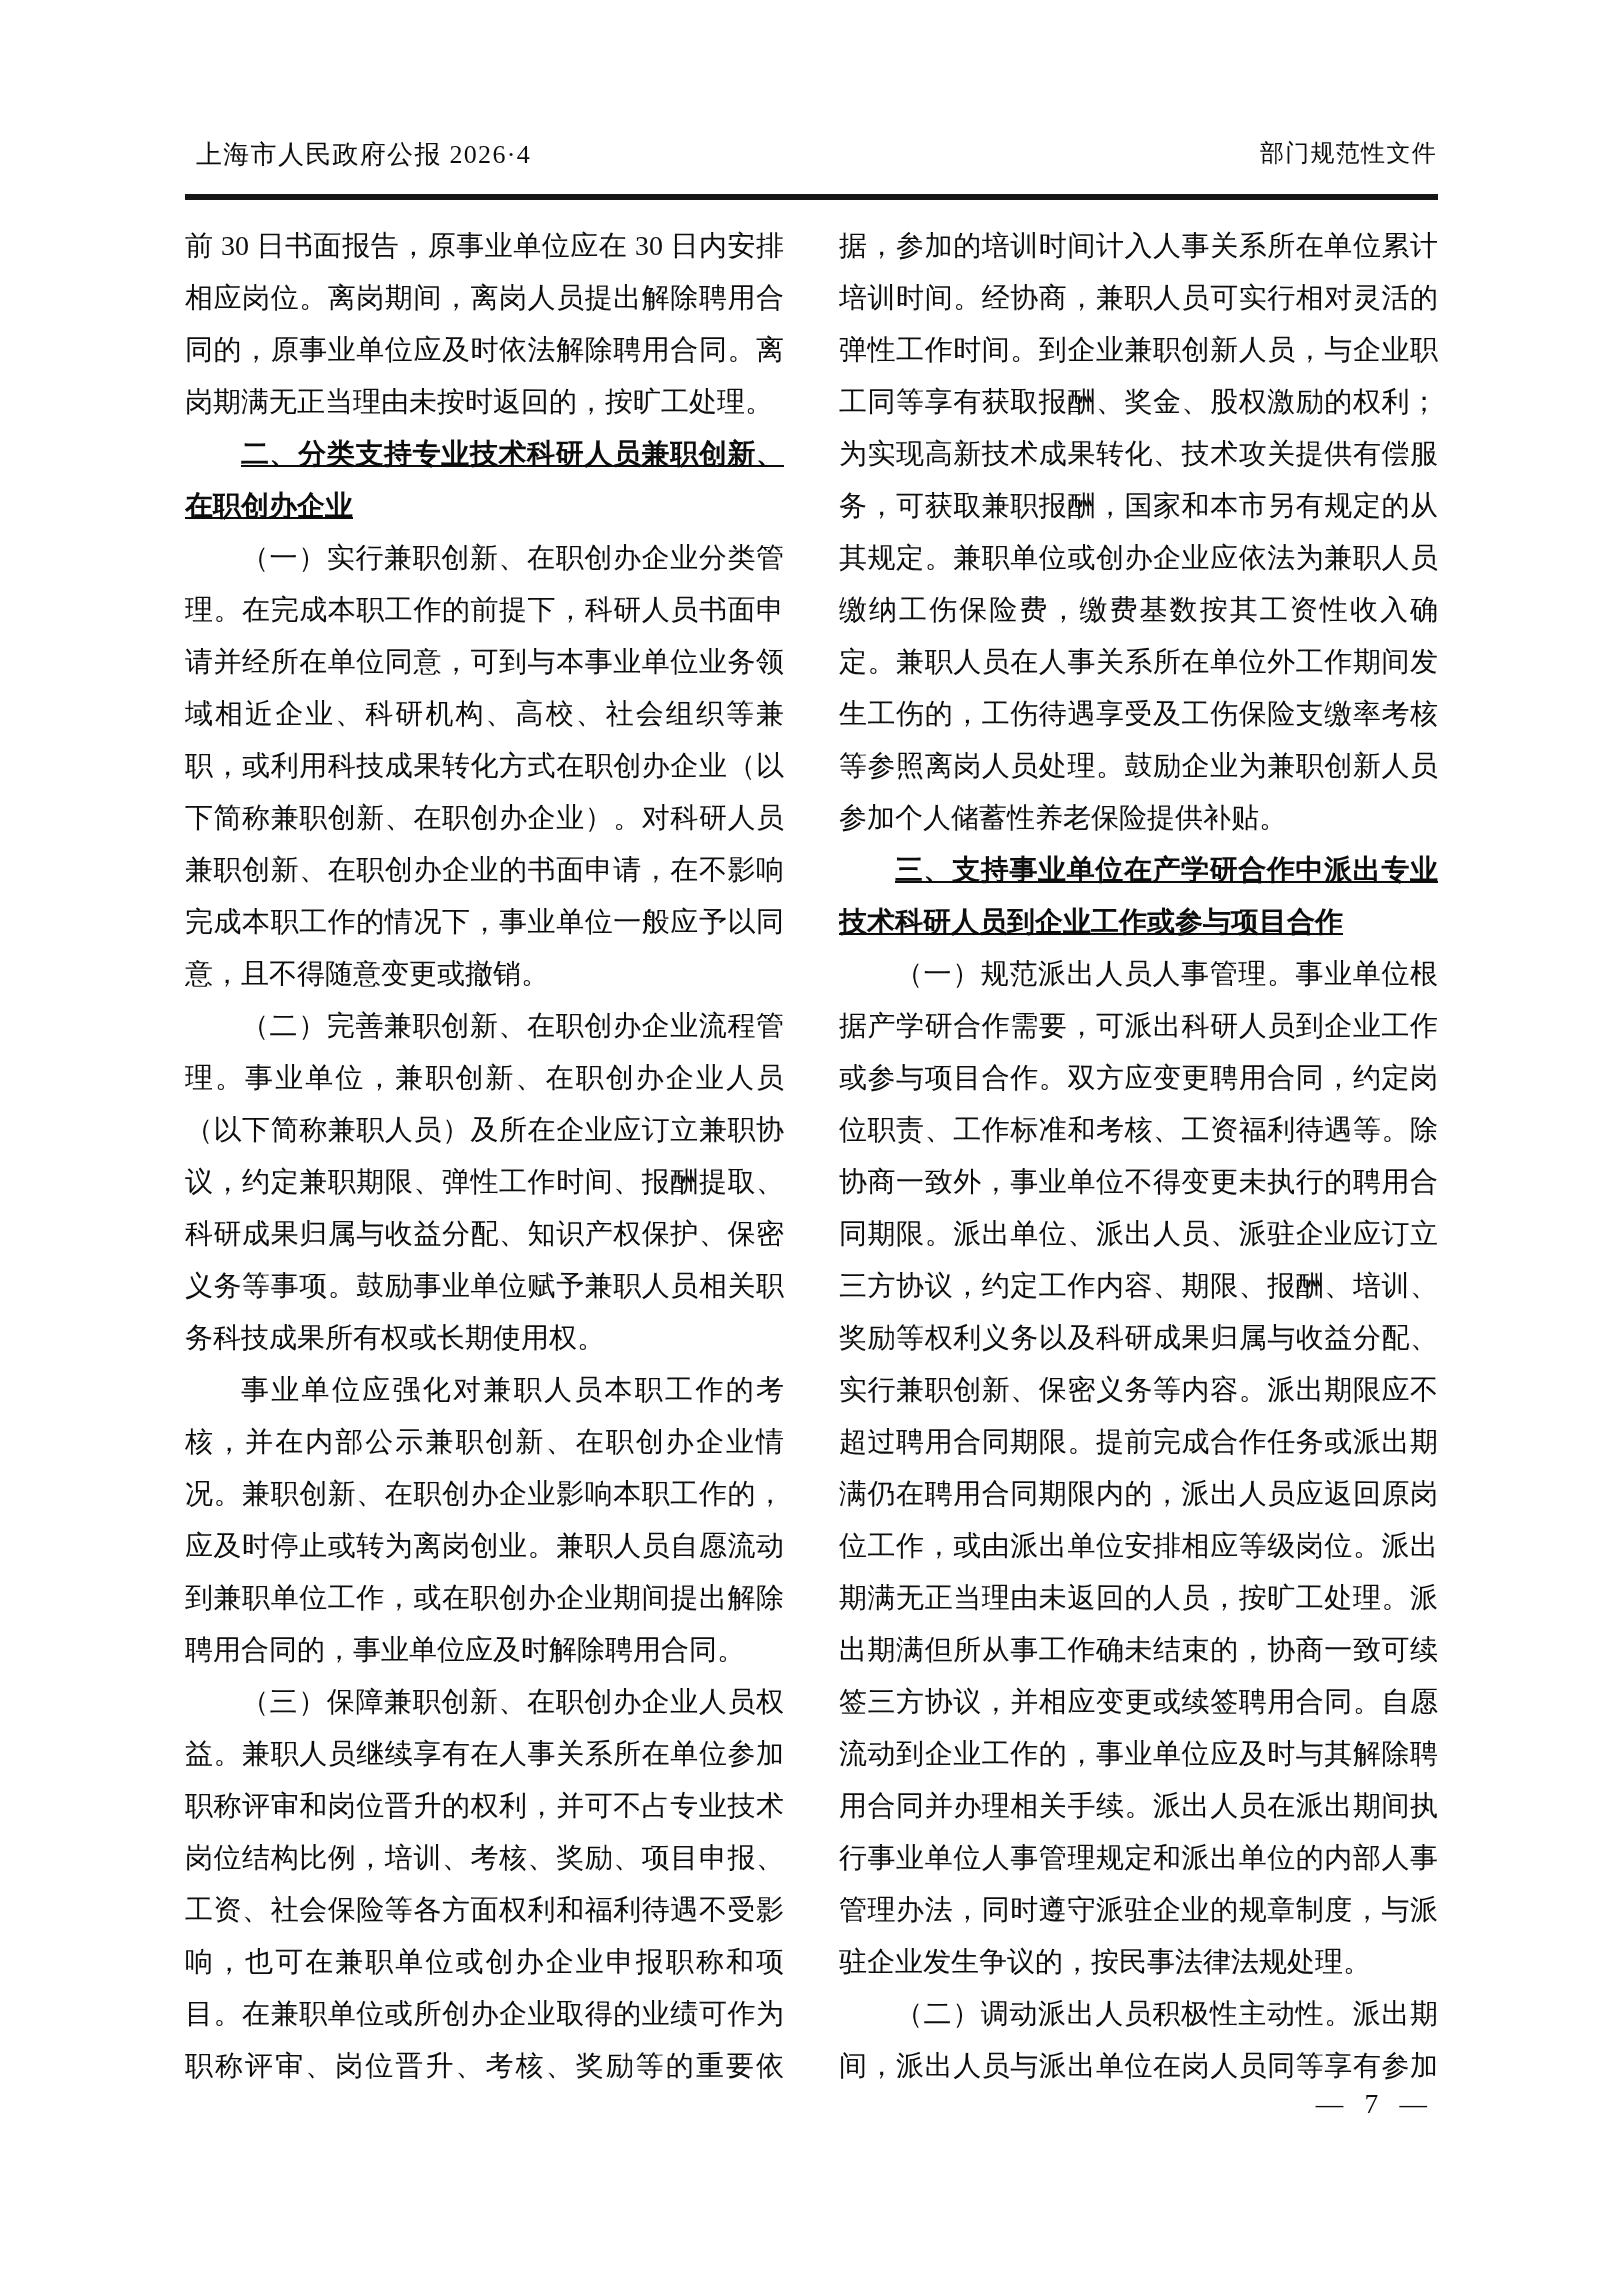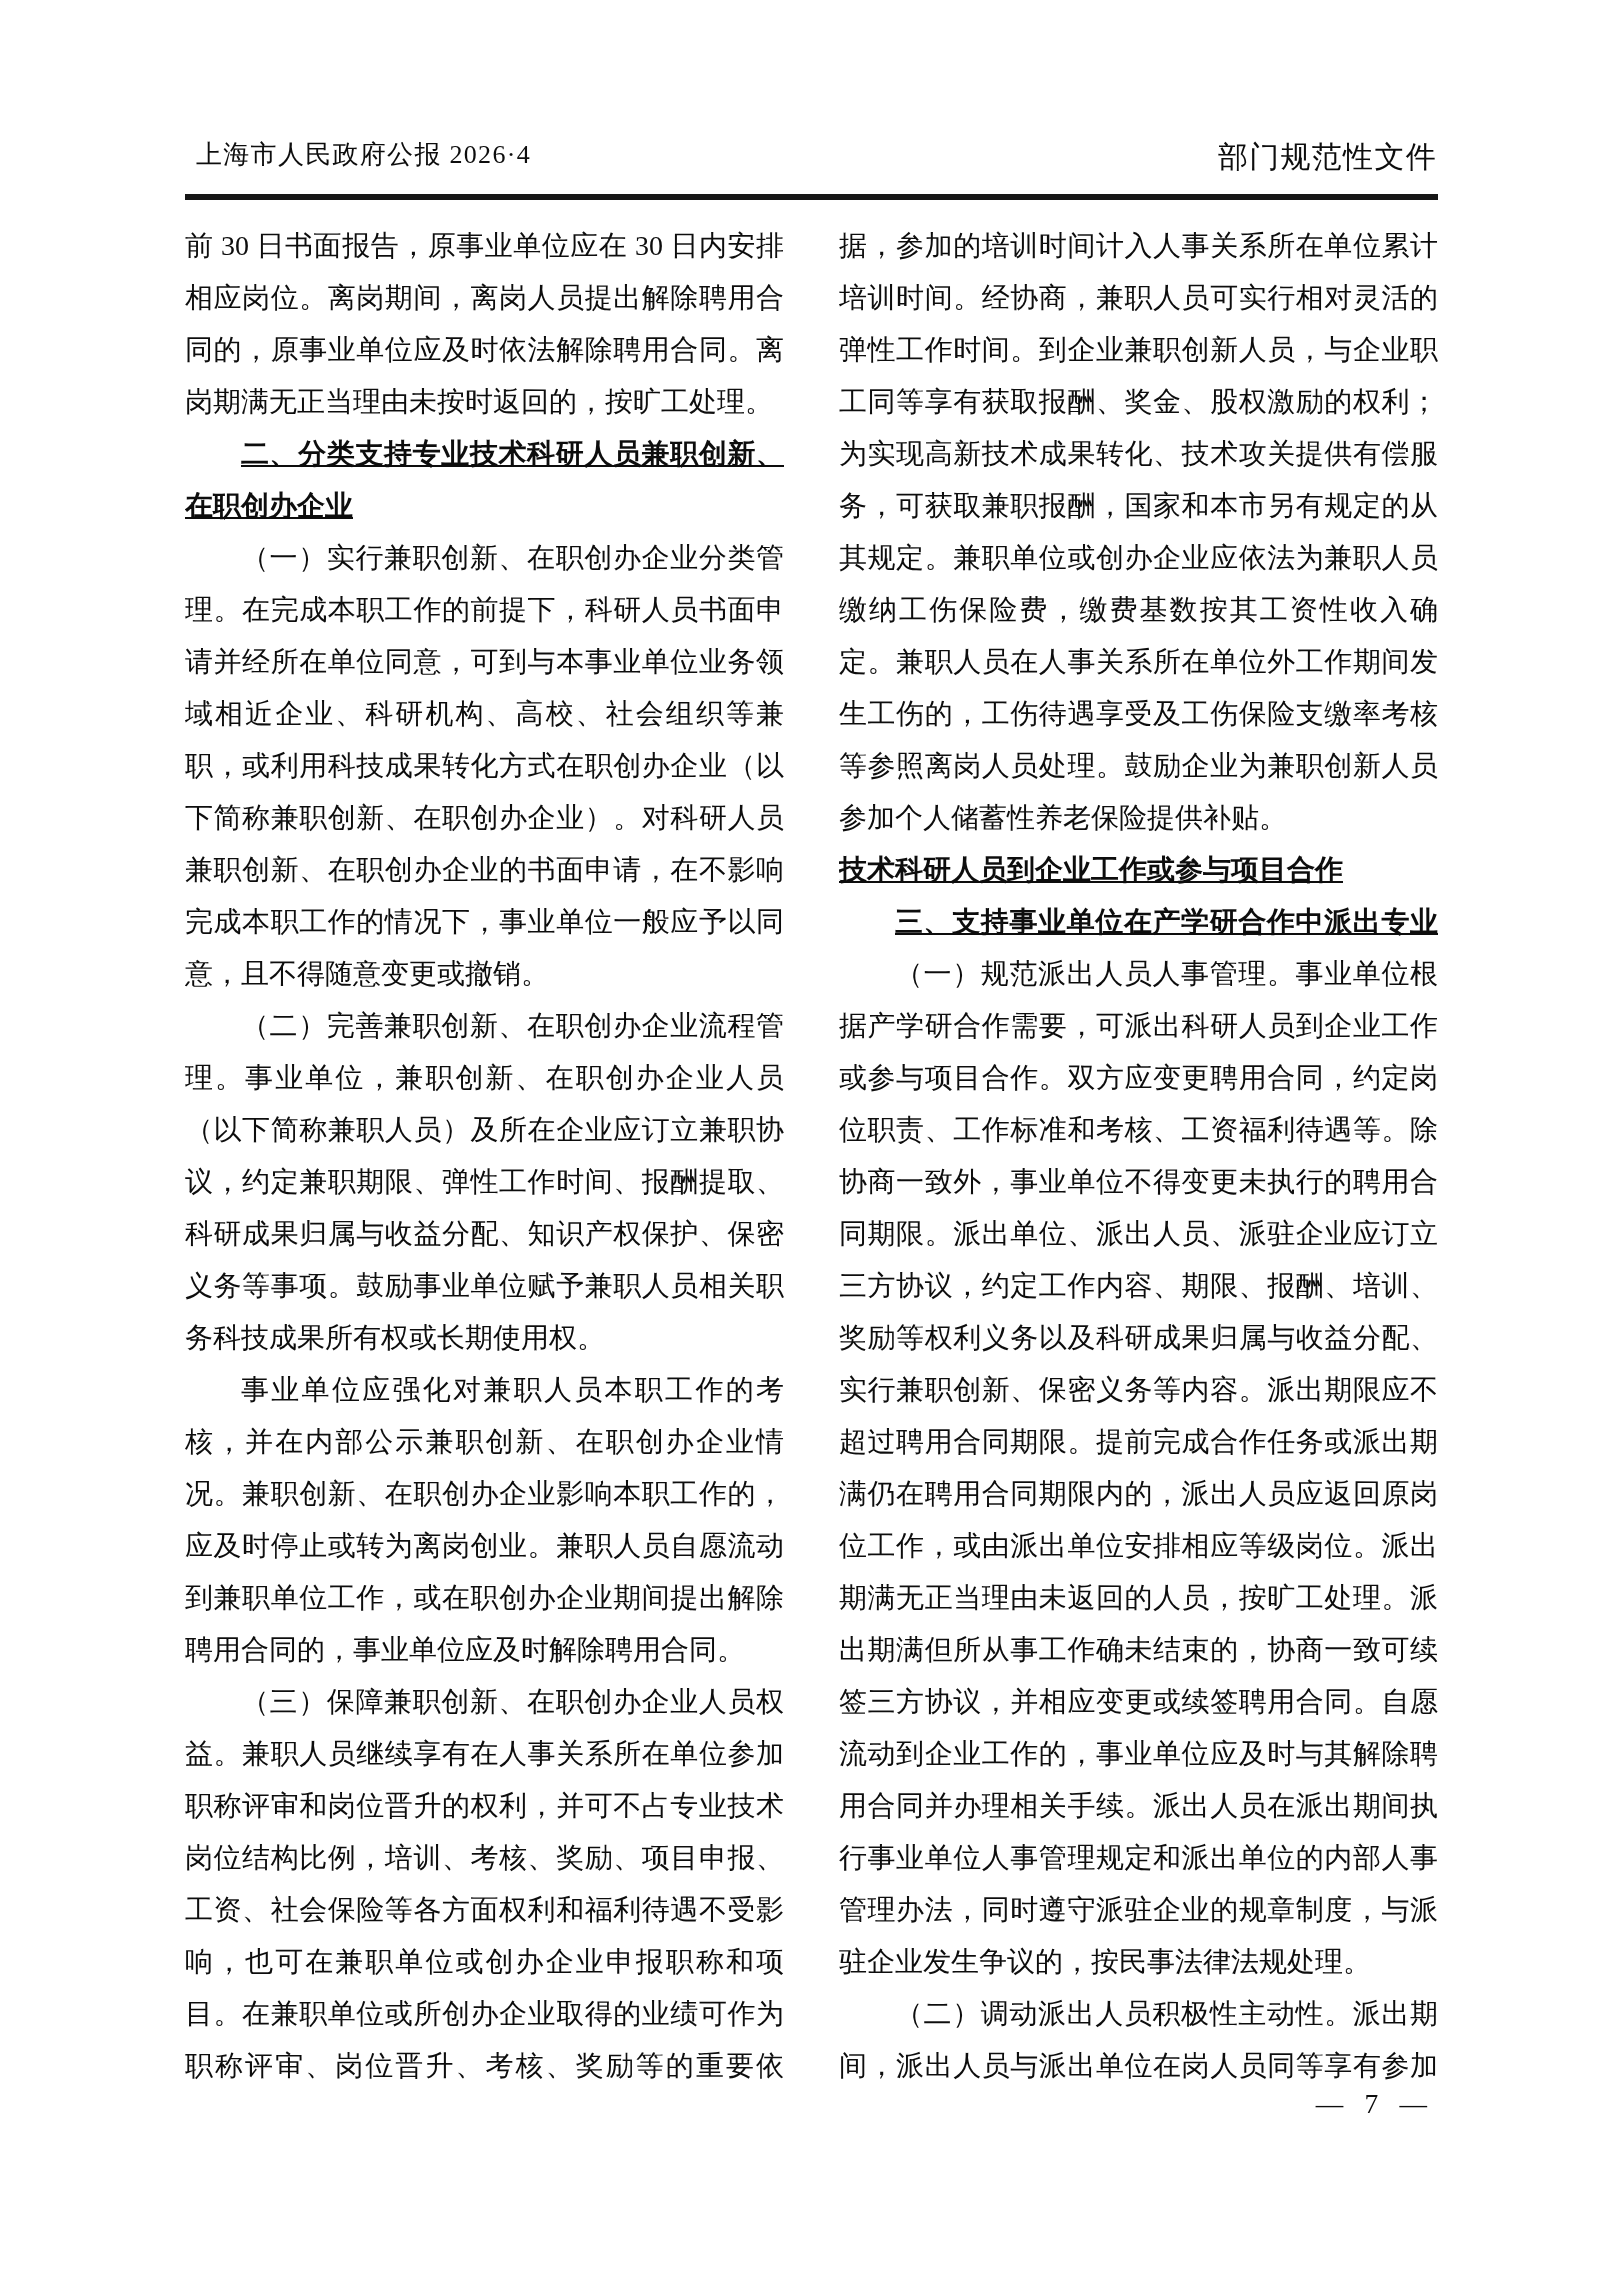--- a/index.html
+++ b/index.html
@@ -21,21 +21,21 @@
     left: 196px;
     top: 137px;
     font-size: 26px;
     letter-spacing: 1.3px;
     white-space: nowrap;
   }
   .header-right {
     position: absolute;
     right: 186px;
     top: 137px;
-    font-size: 30px;
+    font-size: 24px;
     letter-spacing: 1.3px;
     white-space: nowrap;
   }
   .header-rule {
     position: absolute;
     left: 185px;
     right: 185px;
     top: 194px;
     height: 5.9px;
     background: #161616;
@@ -127,22 +127,22 @@
       <div class="line">弹性工作时间。到企业兼职创新人员，与企业职</div>
       <div class="line">工同等享有获取报酬、奖金、股权激励的权利；</div>
       <div class="line">为实现高新技术成果转化、技术攻关提供有偿服</div>
       <div class="line">务，可获取兼职报酬，国家和本市另有规定的从</div>
       <div class="line">其规定。兼职单位或创办企业应依法为兼职人员</div>
       <div class="line">缴纳工伤保险费，缴费基数按其工资性收入确</div>
       <div class="line">定。兼职人员在人事关系所在单位外工作期间发</div>
       <div class="line">生工伤的，工伤待遇享受及工伤保险支缴率考核</div>
       <div class="line">等参照离岗人员处理。鼓励企业为兼职创新人员</div>
       <div class="line end">参加个人储蓄性养老保险提供补贴。</div>
+      <div class="line heading indent">三、支持事业单位在产学研合作中派出专业</div>
       <div class="line heading end">技术科研人员到企业工作或参与项目合作</div>
-      <div class="line heading indent">三、支持事业单位在产学研合作中派出专业</div>
       <div class="line indent">（一）规范派出人员人事管理。事业单位根</div>
       <div class="line">据产学研合作需要，可派出科研人员到企业工作</div>
       <div class="line">或参与项目合作。双方应变更聘用合同，约定岗</div>
       <div class="line">位职责、工作标准和考核、工资福利待遇等。除</div>
       <div class="line">协商一致外，事业单位不得变更未执行的聘用合</div>
       <div class="line">同期限。派出单位、派出人员、派驻企业应订立</div>
       <div class="line">三方协议，约定工作内容、期限、报酬、培训、</div>
       <div class="line">奖励等权利义务以及科研成果归属与收益分配、</div>
       <div class="line">实行兼职创新、保密义务等内容。派出期限应不</div>
       <div class="line">超过聘用合同期限。提前完成合作任务或派出期</div>

